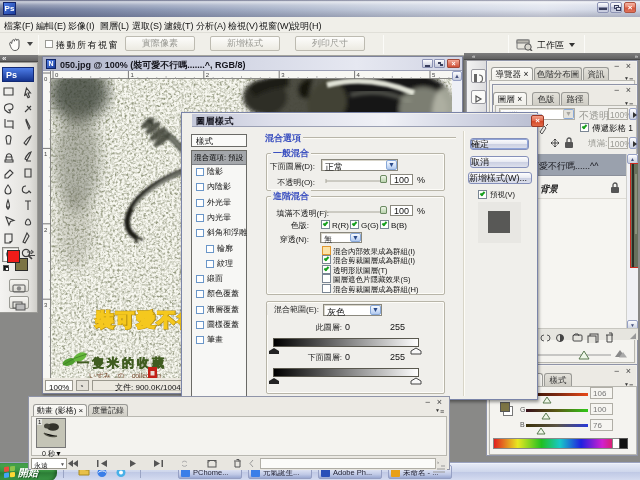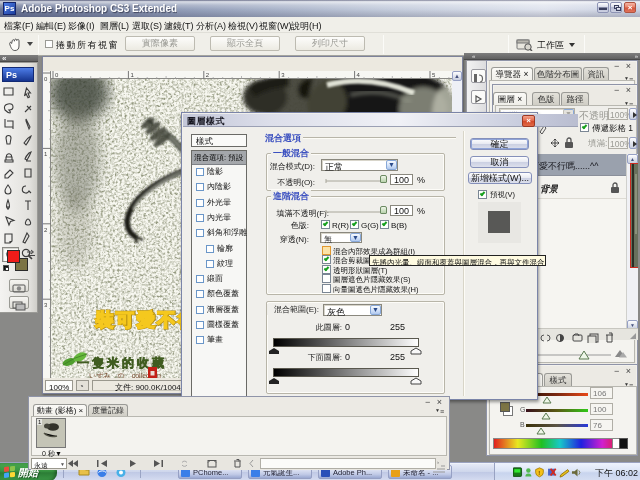--- a/index.html
+++ b/index.html
@@ -21,38 +21,37 @@
 .cb{width:8px;height:8px;background:#fff;border:1px solid #9a9a94}
 
 .pwin{background:#eceae4;border:1px solid #8f94a8;box-shadow:0 0 0 1px rgba(255,255,255,.35) inset}
 .ptab{position:absolute;height:13px;border:1px solid #9a9a96;border-bottom:none;border-radius:3px 3px 0 0;background:linear-gradient(to bottom,#e3e1da,#cfcdc5);font-size:8.5px;color:#333;text-align:center;line-height:12px}
 .ptab.act{background:linear-gradient(to bottom,#fbfaf7,#f0efea);color:#111}
 .mbtns{position:absolute;font-size:9px;color:#444;letter-spacing:2px}
 .menusym{position:absolute;width:11px;height:8px;color:#333;font-size:7px;line-height:8px}
 
 .toolcell{position:absolute;width:17px;height:15px;color:#3a3a3a;font-size:10px;text-align:center;line-height:15px}
 
-.btn3{position:absolute;border:1px solid #8590ba;border-radius:3px;background:linear-gradient(to bottom,#fefefe 0%,#e7e9f2 50%,#ccd1e3 55%,#dde0ec 100%);font-size:9px;color:#111;text-align:center}
+.btn3{position:absolute;border:1px solid #8590ba;border-radius:3px;background:linear-gradient(to bottom,#fefefe 0%,#e7e9f2 50%,#ccd1e3 55%,#dde0ec 100%);font-size:9px;color:#111;}
 .gbox{position:absolute;border:1px solid #b8b5a8;border-radius:2px;box-shadow:1px 1px 0 #fdfcf8 inset,-1px -1px 0 #fdfcf8 inset}
 .blab{position:absolute;color:#3b50c0;font-size:9px;font-weight:bold;background:#f0efeb;padding:0 2px}
 .flab{position:absolute;color:#1a1a1a;font-size:8px;text-align:right}
 .combo{position:absolute;background:#fff;border:1px solid #8a887e;box-shadow:1px 1px 0 #d8d5ca inset;font-size:9px;color:#111}
 .combo .ar{position:absolute;right:0;top:0;bottom:0;width:11px;background:linear-gradient(to bottom,#f8fbff,#cfdff7 60%,#b0c8ee);border:1px solid #88a8d8;border-radius:2px;color:#2a4a8a;font-size:7px;text-align:center}
 .xcb{position:absolute;width:9px;height:9px;background:#fff;border:1px solid #7a8694}
 .xcb .ck{position:absolute;left:1px;top:1px;width:5px;height:3px;border-left:2px solid #17a01e;border-bottom:2px solid #17a01e;transform:rotate(-48deg)}
 .cblab{position:absolute;font-size:7.5px;color:#111}
 .slidethumb{position:absolute;width:7px;height:8px;background:linear-gradient(to bottom,#eef6e8,#b9d2ac);border:1px solid #6c8a62;border-radius:2px 2px 1px 1px}
 .numbox{position:absolute;background:#fff;border:1px solid #8a887e;font-size:9px;color:#111;padding-left:3px}
 </style></head><body>
 <div id="scr">
 
 <div class="abs" id="titlebar">
       <div class="sheen"></div>
  <div class="abs psico" style="left:3px;top:2px">Ps</div>
- <div class="abs tx" id="apptitle">Adobe Photoshop CS3 Extended</div>
  <div class="abs capbtn" style="left:597px;top:2px">▬</div>
  <div class="abs capbtn" style="left:610px;top:2px">
         <span style="position:absolute;left:3px;top:2px;width:5px;height:4px;border:1px solid #3a3f5e"></span>
         <span style="position:absolute;left:4.5px;top:3.5px;width:5px;height:4px;border:1px solid #3a3f5e;background:inherit"></span>
       </div>
  <div class="abs capbtn close" style="left:624px;top:2px">×</div>
 </div>
 
 <div class="abs" id="menubar">
  <span style="left:4px">檔案(F)</span>
@@ -69,21 +68,21 @@
 
 <div class="abs" id="optbar">
  <svg class="abs" style="left:7px;top:4px" width="17" height="15" viewBox="0 0 17 15">
         <path d="M3 8 C2 5 4 4.5 4.6 6.5 L5.2 4 C5.6 2 7.4 2.3 7.4 4.2 L7.6 3.2 C8 1.4 9.8 1.7 9.8 3.6 L10 3.2 C10.6 1.8 12 2.2 12 3.8 L12 9 C12 12 10.5 13.5 8 13.5 C5.5 13.5 4.5 12 3 8 Z" fill="#fdfdfa" stroke="#555" stroke-width="1"></path>
       </svg>
  <div class="abs" style="left:27px;top:9px;border-left:3px solid transparent;border-right:3px solid transparent;border-top:4px solid #444"></div>
  <div class="abs vsep" style="left:38px;top:2px;height:19px"></div>
  <div class="abs cb" style="left:45px;top:7px"></div>
  <div class="abs tx" style="left:56px;top:6px;font-size:9px;letter-spacing:1.5px;color:#111">捲動所有視窗</div>
  <div class="abs optbtn" style="left:125px;top:3px;width:70px">實際像素</div>
- <div class="abs optbtn" style="left:210px;top:3px;width:70px">顯示全頁</div>
+ <div class="abs optbtn" style="left:210px;top:3px;width:70px">新增樣式</div>
  <div class="abs optbtn" style="left:295px;top:3px;width:70px">列印尺寸</div>
  <div class="abs vsep" style="left:383px;top:2px;height:19px"></div>
  <div class="abs vsep" style="left:508px;top:2px;height:19px"></div>
  <svg class="abs" style="left:516px;top:5px" width="17" height="13" viewBox="0 0 17 13">
         <rect x="1" y="2" width="12" height="9" rx="1" fill="#e8e6de" stroke="#777"></rect>
         <rect x="1" y="2" width="12" height="3" fill="#b8b6ae" stroke="#777"></rect>
         <circle cx="12" cy="9" r="3.2" fill="#d8d6ce" stroke="#555"></circle>
         <line x1="14" y1="11" x2="16" y2="13" stroke="#555" stroke-width="1.5"></line>
       </svg>
  <div class="abs tx" style="left:537px;top:6px;font-size:9px;color:#111">工作區</div>
@@ -176,20 +175,34 @@
           <rect x="3" y="2" width="12" height="7" rx="1" fill="none" stroke="#555"></rect>
           <circle cx="9" cy="5.5" r="2.2" fill="#888"></circle>
         </svg></div>
       <div class="abs" style="left:9px;top:233px;width:20px;height:13px;border:1px solid #9a9a94;border-radius:2px;background:linear-gradient(to bottom,#f6f5f2,#dddcd6)"><svg width="18" height="11">
           <rect x="3" y="2" width="9" height="6" fill="none" stroke="#555"></rect>
           <rect x="6" y="4" width="9" height="6" fill="#bbb" stroke="#555"></rect>
         </svg></div>
 </div>
 
 <div class="abs" style="left:42px;top:56px;width:421px;height:338px;background:#ece9e0;border:1px solid #7d829a;box-shadow:1px 1px 2px rgba(0,0,0,.35)">
+ <div class="abs" style="left:0;top:0;width:419px;height:14px;background:linear-gradient(to right,#aeb3c8 0%,#c9cdde 30%,#e6e8f1 75%,#d2d5e4 100%);border-bottom:1px solid #9a9eb4">
+  <div class="abs" style="left:3px;top:2px;width:10px;height:10px;background:linear-gradient(135deg,#5080e8,#1a3a9a);border:1px solid #0f2466">
+          <span style="position:absolute;left:1.5px;top:0px;color:#fff;font-size:7px;font-weight:bold">N</span>
+        </div>
+  <div class="abs tx" style="left:17px;top:2px;font-size:9px;font-weight:bold;color:#15151d;width:370px">050.jpg @ 100% (裝可愛不行嗎.......^, RGB/8)</div>
+  <div class="abs" style="left:379px;top:2px;width:11px;height:9px;border-radius:1px;border:1px solid #8d93b4;background:linear-gradient(to bottom,#fdfdfe,#c3c8da)">
+          <span style="position:absolute;left:2px;top:5px;width:5px;height:1.5px;background:#3a3f5e"></span>
+        </div>
+  <div class="abs" style="left:391px;top:2px;width:11px;height:9px;border-radius:1px;border:1px solid #8d93b4;background:linear-gradient(to bottom,#fdfdfe,#c3c8da)">
+          <span style="position:absolute;left:2.5px;top:1.5px;width:3.5px;height:2.5px;border:1px solid #3a3f5e"></span>
+          <span style="position:absolute;left:4.5px;top:3.5px;width:3.5px;height:2.5px;border:1px solid #3a3f5e;background:#e8eaf2"></span>
+        </div>
+  <div class="abs" style="left:404px;top:2px;width:13px;height:9px;border-radius:1px;border:1px solid #a04838;background:linear-gradient(to bottom,#f2a896,#d05038);color:#fff;font-size:7px;line-height:8px;text-align:center;font-weight:bold">×</div>
+ </div>
  <div id="hruler" class="abs" style="left:8px;top:14px;width:401px;height:8px;background:#f7f7f3;border-bottom:1px solid #8a8a86">
         <svg width="401" height="8" style="position:absolute;left:0;top:0">
           <line x1="2.0" y1="0" x2="2.0" y2="8" stroke="#777" stroke-width="1"></line>
           <text x="4.0" y="6" font-size="6" fill="#444" font-family="Liberation Sans">0</text>
           <line x1="11.4" y1="6" x2="11.4" y2="8" stroke="#999" stroke-width="0.7"></line>
           <line x1="20.9" y1="6" x2="20.9" y2="8" stroke="#999" stroke-width="0.7"></line>
           <line x1="30.3" y1="6" x2="30.3" y2="8" stroke="#999" stroke-width="0.7"></line>
           <line x1="39.7" y1="5" x2="39.7" y2="8" stroke="#999" stroke-width="0.7"></line>
           <line x1="49.1" y1="6" x2="49.1" y2="8" stroke="#999" stroke-width="0.7"></line>
           <line x1="58.6" y1="6" x2="58.6" y2="8" stroke="#999" stroke-width="0.7"></line>
@@ -508,21 +521,21 @@
           <polygon points="1,7 5,1 9,7" fill="#eef6e8" stroke="#5a7a50"></polygon>
         </svg>
   <div class="abs" style="left:100px;top:32px;width:23px;height:12px;border:1px solid #b0aea6;background:#f6f5f1;font-size:8px;color:#777;padding:1px 0 0 2px">76</div>
   <div class="abs" style="left:3px;top:51px;width:134px;height:11px;border:1px solid #888;background:linear-gradient(to right,#e02020,#e8e820 18%,#20c020 36%,#18c8c8 50%,#2020e0 66%,#d020d0 82%,#e02020 96%)"></div>
   <div class="abs" style="left:122px;top:51px;width:8px;height:11px;background:#fff;border:1px solid #888"></div>
   <div class="abs" style="left:129px;top:51px;width:9px;height:11px;background:#111;border:1px solid #555"></div>
  </div>
 </div>
 
 <div class="abs" style="left:181px;top:112px;width:357px;height:288px;background:#f0efeb;border:1px solid #7a84a8;box-shadow:1px 2px 3px rgba(0,0,0,.4)">
- <div class="abs" style="left:1px;top:1px;width:395px;height:13px;background:linear-gradient(to right,#c3c7d8 0%,#dcdeea 22%,#f0f1f6 55%,#c9cdde 85%,#b9bdd0 100%);border-bottom:1px solid #9ba0b4">
+ <div class="abs" style="left:10px;top:1px;width:350px;height:13px;background:linear-gradient(to right,#c3c7d8 0%,#dcdeea 22%,#f0f1f6 55%,#c9cdde 85%,#b9bdd0 100%);border-bottom:1px solid #9ba0b4">
   <div class="abs tx" style="left:4px;top:1px;font-size:9px;font-weight:bold;color:#15151f;letter-spacing:0.5px">圖層樣式</div>
   <div class="abs" style="left:339px;top:1px;width:13px;height:11.5px;border-radius:2px;border:1px solid #9c3823;background:linear-gradient(to bottom,#f4a28c 0%,#e2674a 48%,#d54a2a 55%,#e06a48 100%);color:#fff;font-size:8px;font-weight:bold;text-align:center;line-height:10px">×</div>
  </div>
 
  <div class="abs" style="left:9px;top:21px;width:56px;height:13px;background:#fafaf8;border:1px solid #6a6a66;font-size:8.5px;color:#111;padding:1px 0 0 4px">樣式</div>
  <div class="abs" style="left:9px;top:37px;width:56px;height:248px;background:#f7f7f5;border:1px solid #6a6a66">
   <div class="abs tx" style="left:0px;top:0px;width:54px;height:14px;background:#a4a7ab;border-bottom:1px solid #7e8186;color:#000;font-size:7.5px;padding:2px 0 0 2px">混合選項: 預設</div>
   <div class="abs" style="left:4px;top:17.0px;width:8px;height:8px;background:#fff;border:1px solid #6a96c8"></div>
         <div class="abs tx" style="left:15px;top:15.0px;font-size:8px;color:#111">陰影</div>
         <div class="abs" style="left:4px;top:32.3px;width:8px;height:8px;background:#fff;border:1px solid #6a96c8"></div>
@@ -547,21 +560,21 @@
         <div class="abs tx" style="left:15px;top:168.0px;font-size:8px;color:#111">圖樣覆蓋</div>
         <div class="abs" style="left:4px;top:185.3px;width:8px;height:8px;background:#fff;border:1px solid #6a96c8"></div>
         <div class="abs tx" style="left:15px;top:183.3px;font-size:8px;color:#111">筆畫</div>
  </div>
 
  <div class="abs tx" style="left:83px;top:19px;font-size:9px;font-weight:bold;color:#3b50c0">混合選項</div>
  <div class="abs" style="left:121px;top:24px;width:153px;height:2px;border-top:1px solid #b8b5a8;border-bottom:1px solid #fdfcf6"></div>
 
  <div class="gbox" style="left:84px;top:40px;width:179px;height:38px"></div>
  <div class="blab" style="left:89px;top:34px">一般混合</div>
- <div class="flab" style="left:53px;top:48px;width:80px">混合模式(D):</div>
+ <div class="flab" style="left:53px;top:48px;width:80px">下面圖層(D):</div>
  <div class="combo" style="left:139px;top:46px;width:77px;height:12px">
         <span style="position:absolute;left:3px;top:1px">正常</span>
         <span class="ar">▼</span>
       </div>
  <div class="flab" style="left:73px;top:64px;width:60px">不透明(O):</div>
  <svg class="abs" style="left:143px;top:65px" width="60" height="6">
         <line x1="1" y1="3" x2="58" y2="3" stroke="#a8a69a"></line>
         <line x1="1" y1="1" x2="1" y2="5" stroke="#a8a69a"></line>
       </svg>
  <div class="slidethumb" style="left:198px;top:62px"></div>
@@ -602,21 +615,21 @@
         <span class="ck"></span>
       </div>
       <div class="cblab" style="left:151px;top:143px">混合剪裁圖層成為群組(I)</div>
  <div class="xcb" style="left:140px;top:151.5px">
         <span class="ck"></span>
       </div>
       <div class="cblab" style="left:151px;top:152.5px">透明形狀圖層(T)</div>
  <div class="xcb" style="left:140px;top:161px"></div>
       <div class="cblab" style="left:151px;top:162px">圖層遮色片隱藏效果(S)</div>
  <div class="xcb" style="left:140px;top:170.5px"></div>
-      <div class="cblab" style="left:151px;top:171.5px">向量圖遮色片隱藏效果(H)</div>
+      <div class="cblab" style="left:151px;top:171.5px">混合剪裁圖層成為群組(H)</div>
 
  <div class="gbox" style="left:84px;top:188px;width:179px;height:93px"></div>
  <div class="flab" style="left:85px;top:191px;width:52px;background:#f0efeb">混合範圍(E):</div>
  <div class="combo" style="left:141px;top:191px;width:59px;height:12px">
         <span style="position:absolute;left:3px;top:1px">灰色</span>
         <span class="ar">▼</span>
       </div>
  <div class="flab" style="left:119px;top:209px;width:41px">此圖層:</div>
  <div class="abs" style="left:163px;top:209px;font-size:9px;color:#111">0</div>
  <div class="abs" style="left:208px;top:209px;font-size:9px;color:#111">255</div>
@@ -643,21 +656,20 @@
  <div class="btn3" style="left:288px;top:43px;width:59px;height:12px;line-height:11px">取消</div>
  <div class="btn3" style="left:286px;top:59px;width:64px;height:12px;line-height:11px">新增樣式(W)...</div>
  <div class="xcb" style="left:296px;top:77px">
         <span class="ck"></span>
       </div>
  <div class="cblab" style="left:308px;top:77px">預視(V)</div>
  <div class="abs" style="left:296px;top:89px;width:43px;height:41px;background:#e8e7e3"></div>
  <div class="abs" style="left:306px;top:98px;width:22px;height:22px;background:#585856"></div>
 </div>
 
-<div class="abs tx" style="left:369px;top:255px;width:177px;height:11px;background:#fffbe1;border:1px solid #222;font-size:7.5px;color:#111;padding:1.5px 0 0 2px;z-index:40">先將內光暈、緞面和覆蓋與圖層混合，再與文件混合</div>
 
 <div class="abs" style="left:0;top:462px;width:640px;height:18px;background:linear-gradient(to bottom,#f6f8fd 0%,#e4e9f6 8%,#cfd7ec 50%,#c0c9e5 55%,#d4dbf0 100%);border-top:1px solid #9aa2c0">
  <div class="abs" style="left:0;top:0;width:57px;height:18px;background:linear-gradient(to bottom,#4aa850 0%,#389441 45%,#2c7d36 55%,#3c9a46 100%);border-radius:0 8px 8px 0;box-shadow:-2px 0 3px rgba(0,0,0,.3) inset">
   <svg class="abs" style="left:4px;top:3px" width="12" height="12" viewBox="0 0 12 12">
           <g transform="skewY(-6)">
             <rect x="0" y="1" width="5" height="5" rx="1" fill="#e84c3d"></rect>
             <rect x="6" y="1" width="5" height="5" rx="1" fill="#8bc34a"></rect>
             <rect x="0" y="7" width="5" height="5" rx="1" fill="#42a5f5"></rect>
             <rect x="6" y="7" width="5" height="5" rx="1" fill="#fdd835"></rect>
           </g>
@@ -682,36 +694,20 @@
         <span style="position:absolute;left:14px;top:2px;font-size:7.5px;color:#223">元氣誕生...</span>
       </div>
  <div class="abs" style="left:318px;top:2px;width:64px;height:14px;border:1px solid #96a0c4;border-radius:2px;background:linear-gradient(to bottom,#f4f6fc,#c0c9e6 70%,#9aa8d0);overflow:hidden">
         <div style="position:absolute;left:2px;top:2px;width:9px;height:9px;background:#2a50b8;border-radius:1px"></div>
         <span style="position:absolute;left:14px;top:2px;font-size:7.5px;color:#223">Adobe Ph...</span>
       </div>
  <div class="abs" style="left:388px;top:2px;width:64px;height:14px;border:1px solid #96a0c4;border-radius:2px;background:linear-gradient(to bottom,#f4f6fc,#c0c9e6 70%,#9aa8d0);overflow:hidden">
         <div style="position:absolute;left:2px;top:2px;width:9px;height:9px;background:#e8a018;border-radius:1px"></div>
         <span style="position:absolute;left:14px;top:2px;font-size:7.5px;color:#223">未命名 - ...</span>
       </div>
- <div class="abs" style="left:494px;top:0;width:146px;height:18px;background:linear-gradient(to bottom,#eef3fd 0%,#dce5f6 45%,#c8d4ee 55%,#d6dff2 100%);border-left:1px solid #98a2c2">
-  <svg class="abs" style="left:18px;top:4px" width="100" height="12" viewBox="0 0 117 14">
-   <rect x="0" y="1" width="10" height="10" rx="1" fill="#1a7a1a" stroke="#0a4a0a"></rect>
-          <rect x="1.5" y="2.5" width="7" height="4" fill="#30e830"></rect>
-   <circle cx="18" cy="4" r="2.6" fill="#52b852"></circle>
-          <path d="M14.5 11 a3.5 3.5 0 0 1 7 0 z" fill="#52b852"></path>
-   <path d="M31 1 l4.5 2 v3.5 q0 3.5 -4.5 5 q-4.5 -1.5 -4.5 -5 V3 z" fill="#f4c018" stroke="#a88008"></path>
-          <text x="29.5" y="9" font-size="7" fill="#704a00" font-weight="bold">!</text>
-   <rect x="41" y="2" width="8" height="8" fill="#4a66c8"></rect>
-          <path d="M44 10 l6 -8 M44 2 l6 8" stroke="#d42a1c" stroke-width="2"></path>
-   <path d="M56 9 l8 -6 1.5 2 -8 6 -2.5 .8 z" fill="#e8c018" stroke="#907008"></path>
-   <path d="M69 5 h3 l3.5 -3 v9 l-3.5 -3 h-3 z" fill="#6a6a3a"></path>
-          <path d="M77 4 q2.5 2.5 0 5" stroke="#6a6a3a" fill="none"></path>
-  </svg>
-  <span style="position:absolute;left:100px;top:4px;font-size:9px;color:#111">下午 06:02</span>
- </div>
 </div>
 
 <div class="abs" style="left:28px;top:396px;width:422px;height:74px;background:#eceae4;border:1px solid #8f94a8">
  <div class="mbtns" style="right:5px;top:0px">−&nbsp;×</div>
  <div class="abs ptab act" style="left:4px;top:7px;width:54px;font-size:8px">動畫 (影格) ×</div>
  <div class="abs ptab" style="left:59px;top:7px;width:40px;font-size:8px">度量記錄</div>
  <div class="menusym" style="right:3px;top:9px"><span style="font-size:5px;vertical-align:2px">▼</span>≡</div>
  <div class="abs" style="left:2px;top:19px;width:416px;height:40px;background:#f4f3ef;border:1px solid #b8b7b0">
   <div class="abs" style="left:4px;top:1px;width:30px;height:30px;background:#c9cabc;border:1px solid #777">
    <svg width="28" height="28">

